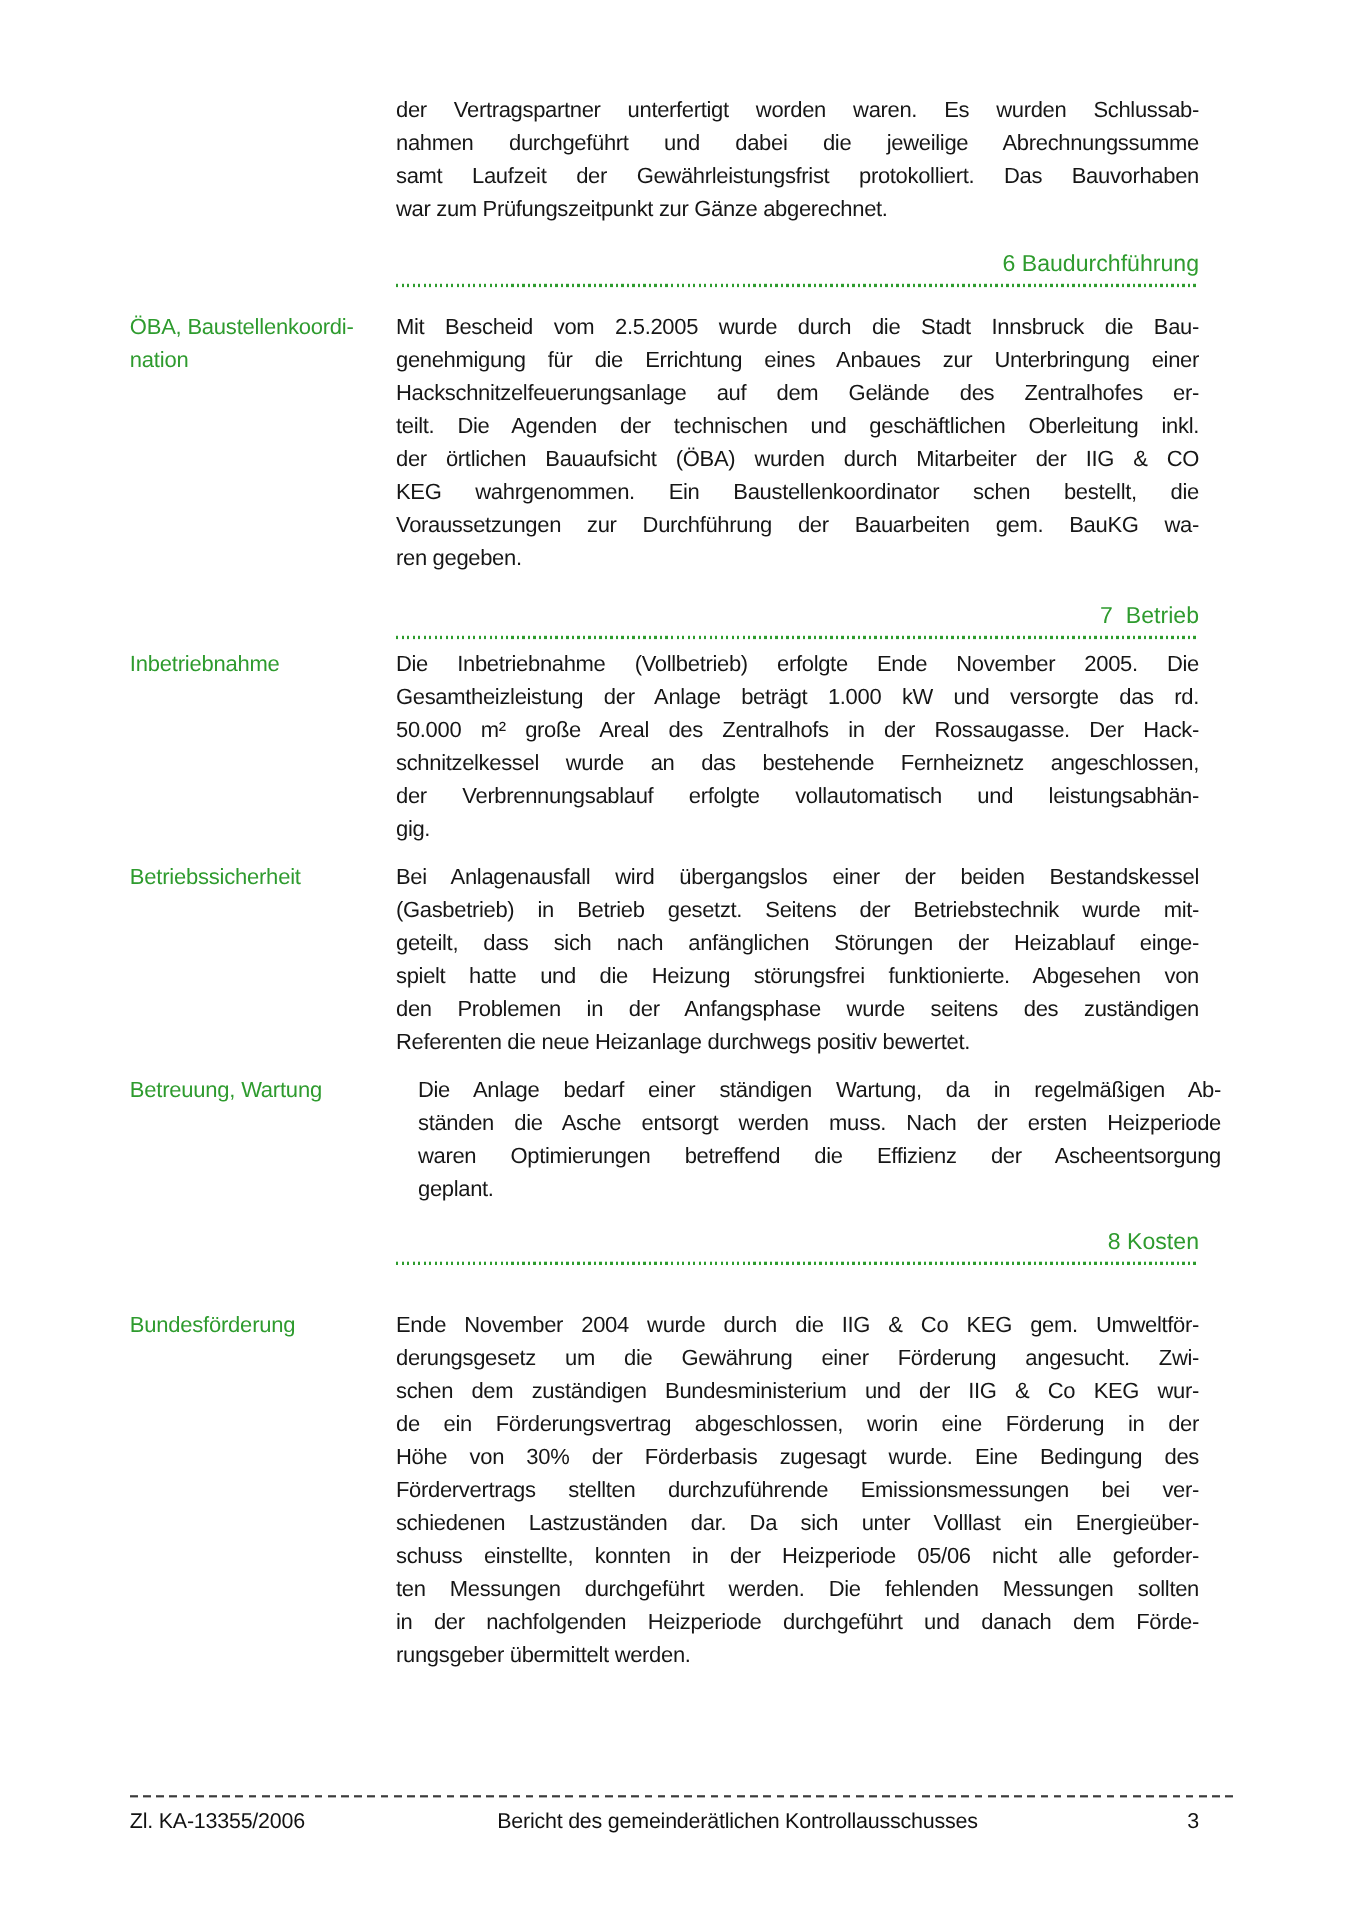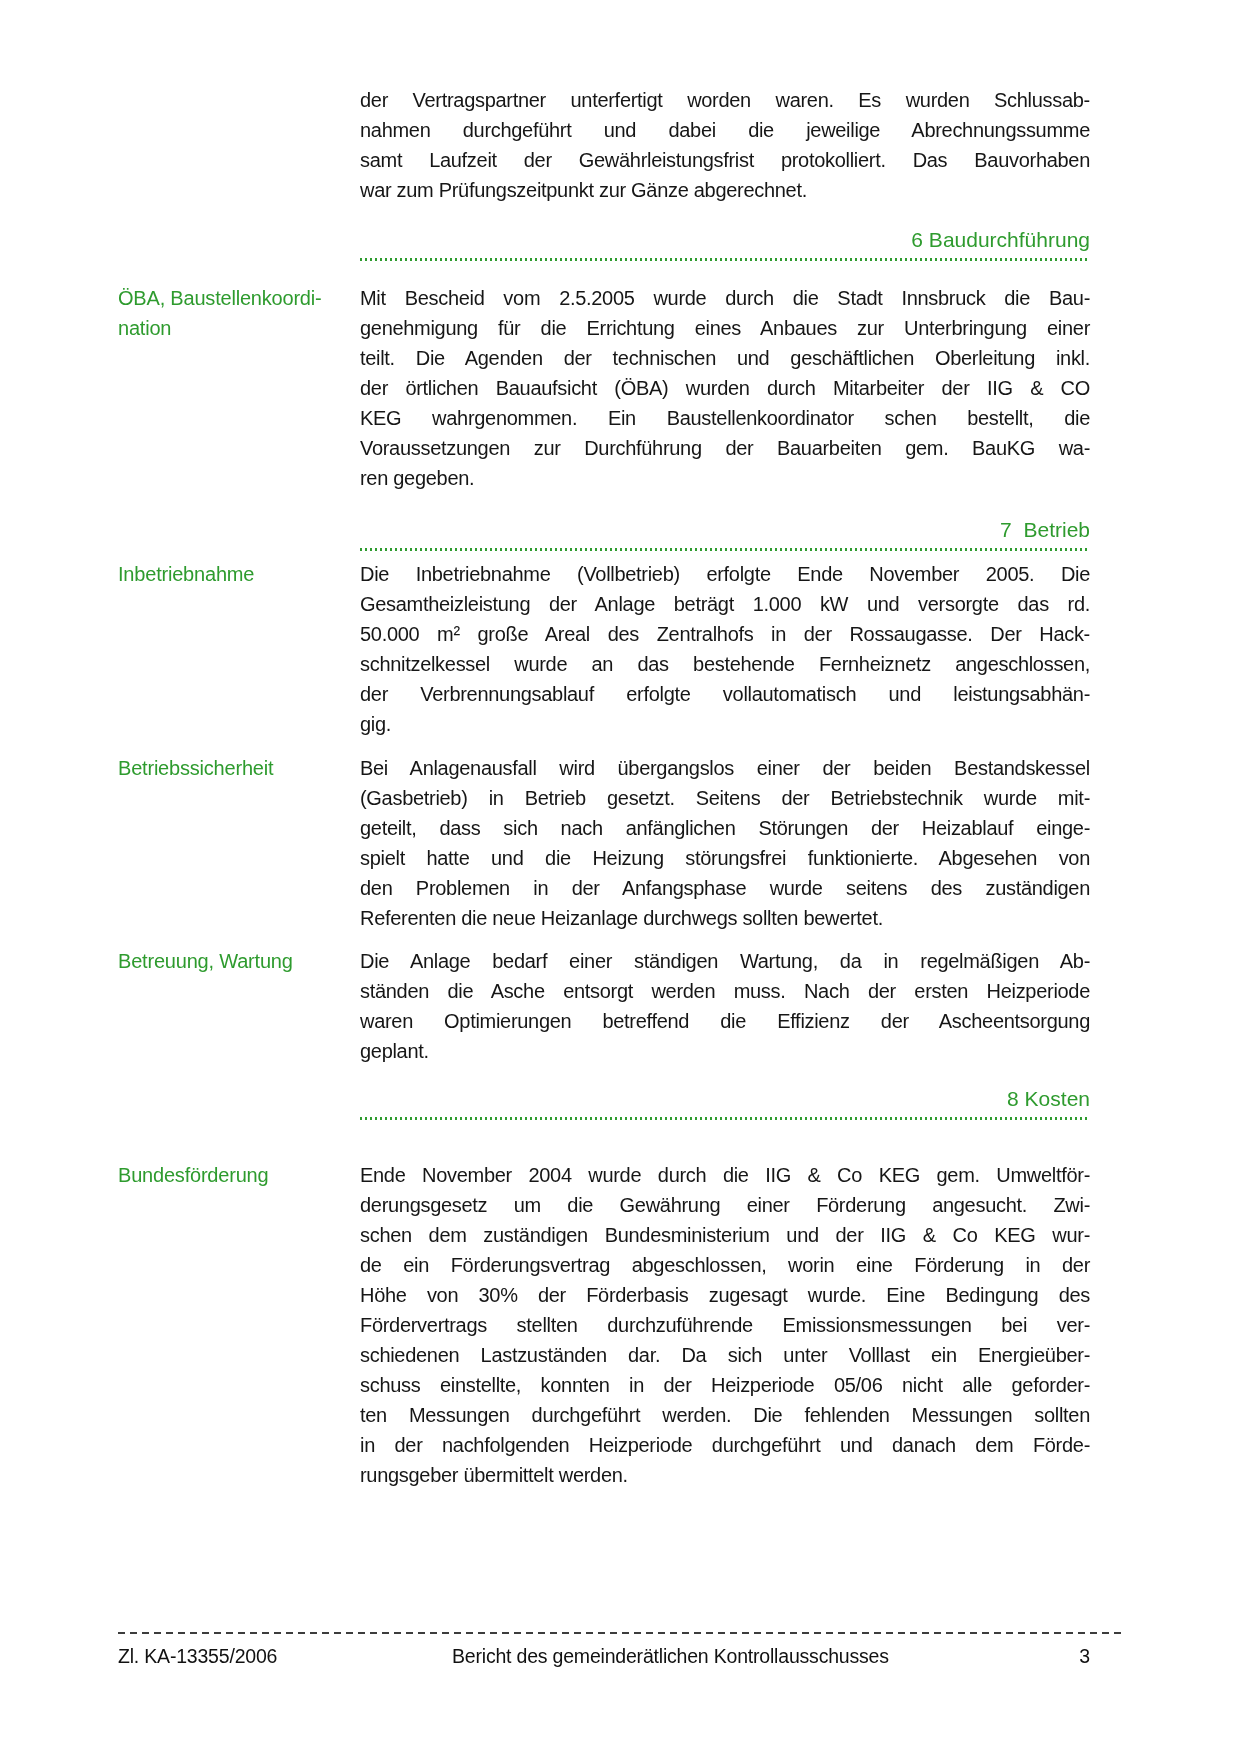--- a/index.html
+++ b/index.html
@@ -62,21 +62,21 @@
     height: 3px;
     margin-top: 3px;
     background-image: repeating-linear-gradient(to right, var(--green, #2e9b2e) 0 2px, transparent 2px 5px);
   }
   
   .m-h6   { margin-top: 19px; }
   .m-row2 { margin-top: 22px; }
   .m-h7   { margin-top: 21px;  }
   .m-row3 { margin-top: 8px; }
   .m-row4 { margin-top: 14px; }
-  .m-row5 { margin-top: 13px; }
+  .m-row5 { margin-top: 13px; gap: 20px; }
   .m-h8   { margin-top: 17px; }
   .m-row6 { margin-top: 40px; }
 
   .footer {
     position: absolute;
     left: 118px;
     top: 1632px;
     width: 1004px;
   }
   .footer-dash {
@@ -120,20 +120,21 @@
   </div>
 
   <div class="row m-row2">
     <div class="side">
         <div class="line">ÖBA, Baustellenkoordi-</div>
         <div class="line last">nation</div>
       </div>
     <div class="main para">
         <div class="line">Mit Bescheid vom 2.5.2005 wurde durch die Stadt Innsbruck die Bau-</div>
         <div class="line">genehmigung für die Errichtung eines Anbaues zur Unterbringung einer</div>
+        <div class="line">Hackschnitzelfeuerungsanlage auf dem Gelände des Zentralhofes er-</div>
         <div class="line">teilt. Die Agenden der technischen und geschäftlichen Oberleitung inkl.</div>
         <div class="line">der örtlichen Bauaufsicht (ÖBA) wurden durch Mitarbeiter der IIG &amp; CO</div>
         <div class="line">KEG wahrgenommen. Ein Baustellenkoordinator schen bestellt, die</div>
         <div class="line">Voraussetzungen zur Durchführung der Bauarbeiten gem. BauKG wa-</div>
         <div class="line last">ren gegeben.</div>
       </div>
   </div>
 
   <div class="row m-h7">
     <div class="side"></div>
@@ -160,21 +161,21 @@
   <div class="row m-row4">
     <div class="side">
         <div class="line last">Betriebssicherheit</div>
       </div>
     <div class="main para">
         <div class="line">Bei Anlagenausfall wird übergangslos einer der beiden Bestandskessel</div>
         <div class="line">(Gasbetrieb) in Betrieb gesetzt. Seitens der Betriebstechnik wurde mit-</div>
         <div class="line">geteilt, dass sich nach anfänglichen Störungen der Heizablauf einge-</div>
         <div class="line">spielt hatte und die Heizung störungsfrei funktionierte. Abgesehen von</div>
         <div class="line">den Problemen in der Anfangsphase wurde seitens des zuständigen</div>
-        <div class="line last">Referenten die neue Heizanlage durchwegs sollten bewertet.</div>
+        <div class="line last">Referenten die neue Heizanlage durchwegs positiv bewertet.</div>
       </div>
   </div>
 
   <div class="row m-row5">
     <div class="side">
         <div class="line last">Betreuung, Wartung</div>
       </div>
     <div class="main para">
         <div class="line">Die Anlage bedarf einer ständigen Wartung, da in regelmäßigen Ab-</div>
         <div class="line">ständen die Asche entsorgt werden muss. Nach der ersten Heizperiode</div>

